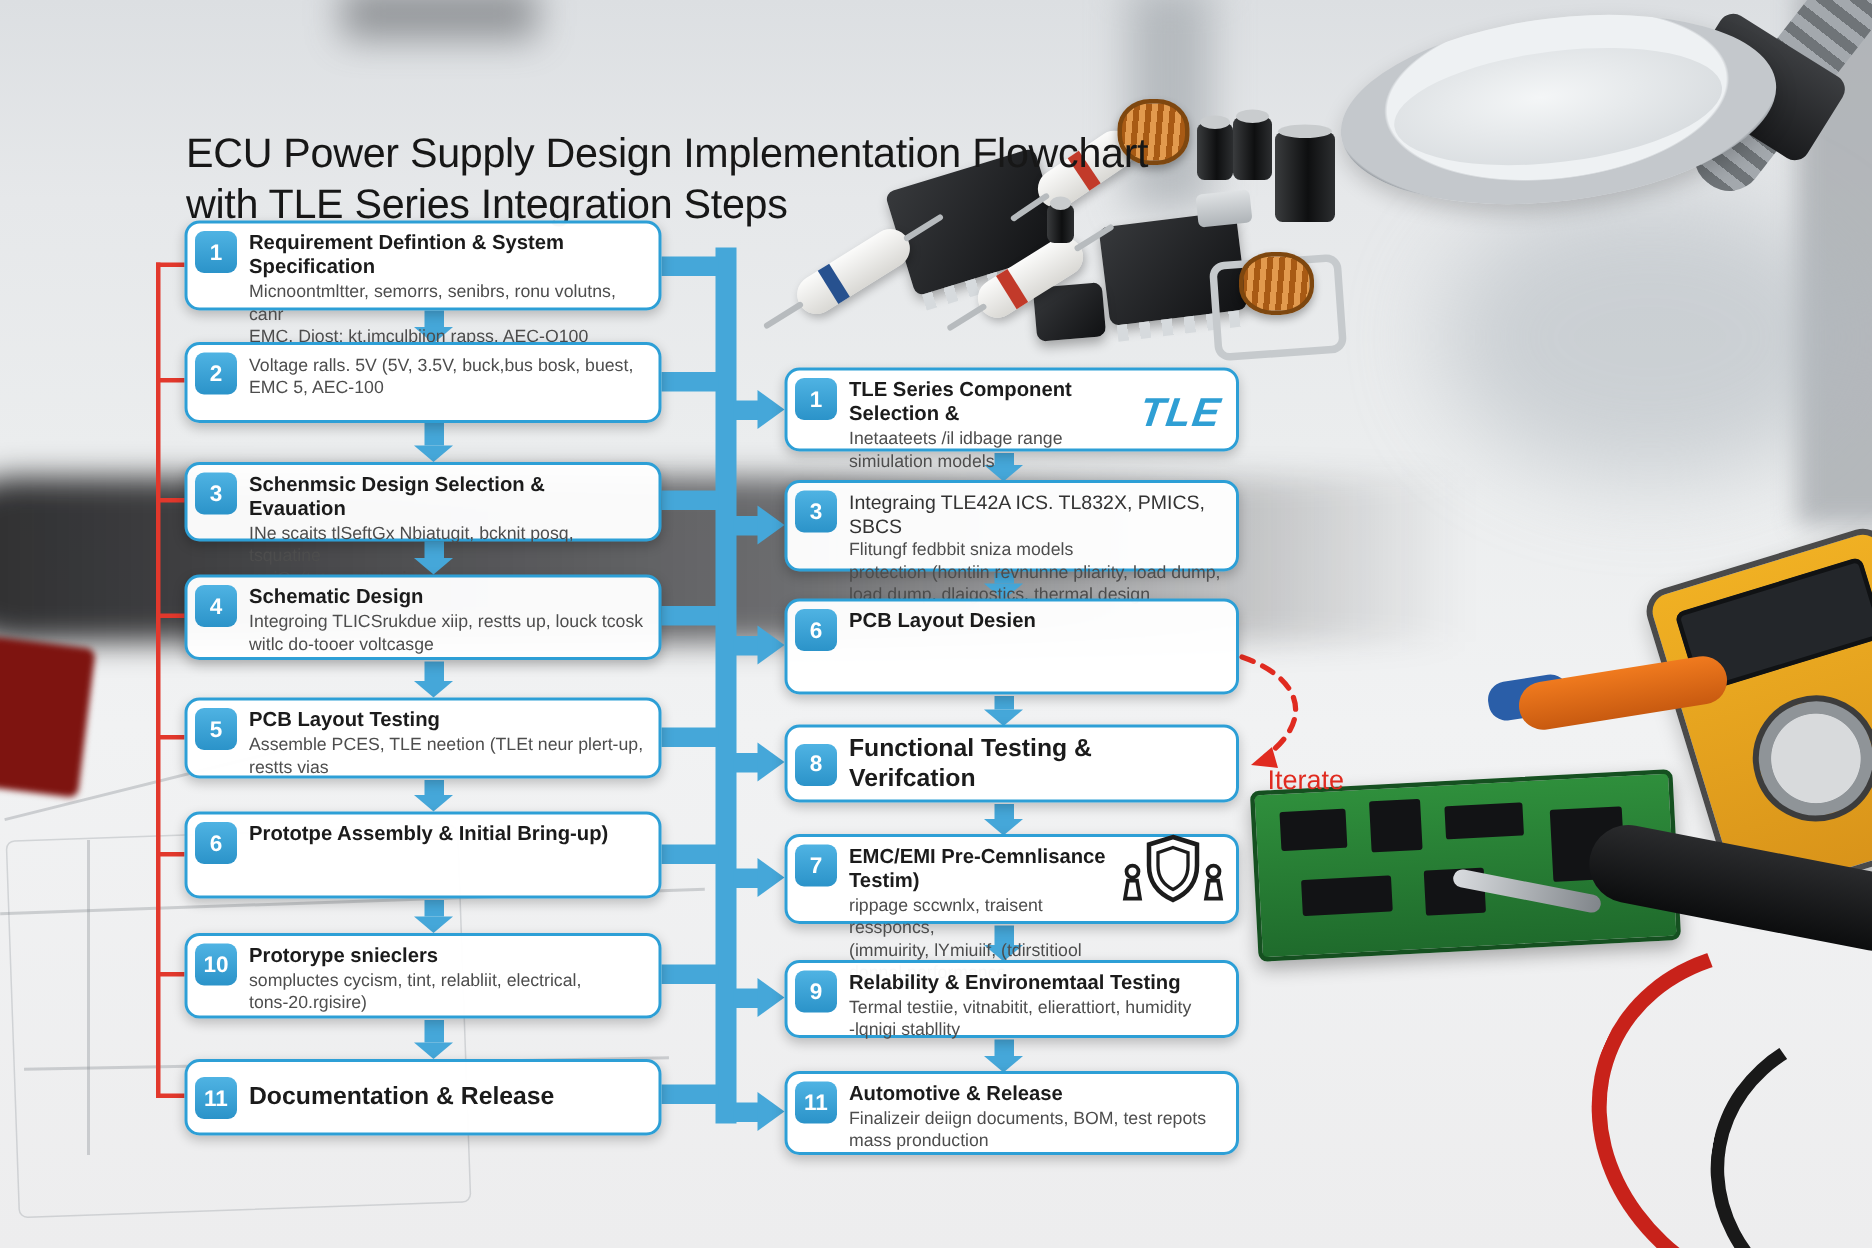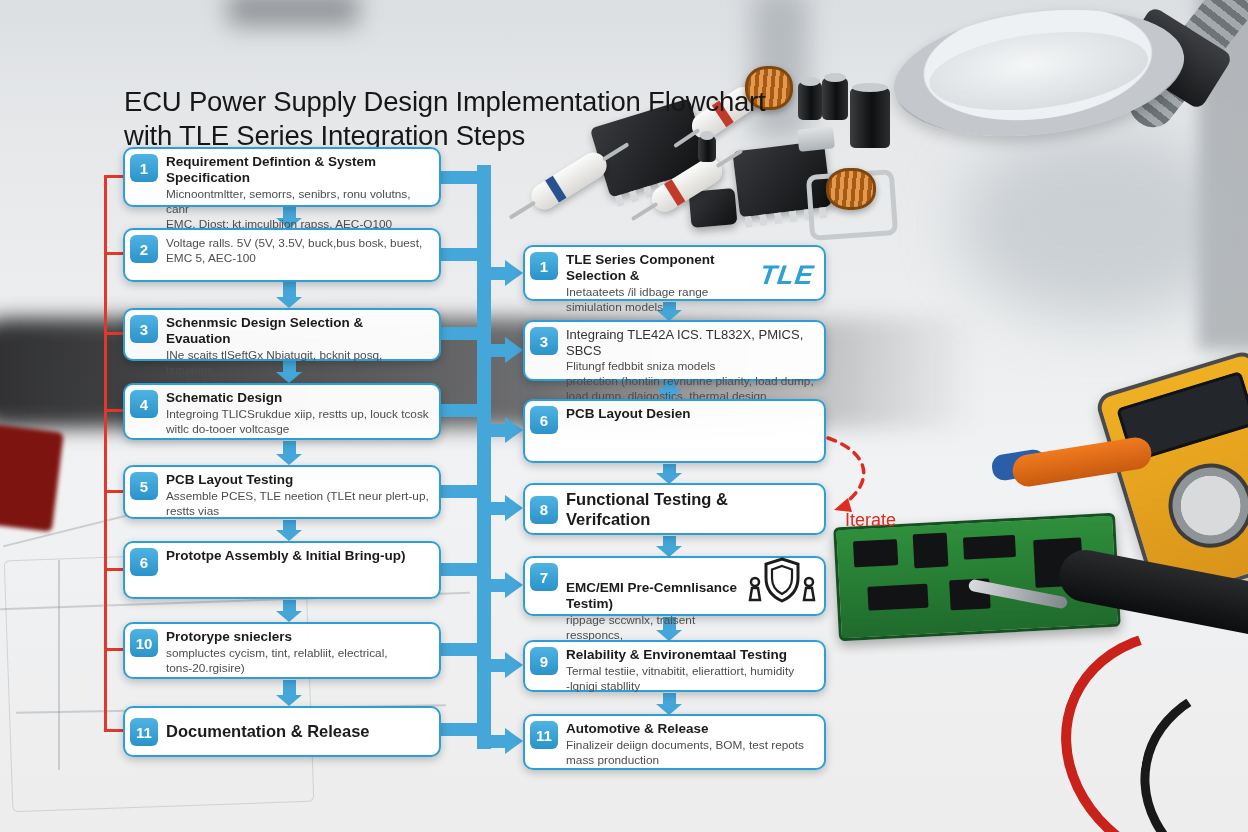--- a/index.html
+++ b/index.html
@@ -330,21 +330,21 @@
       </div>
   </div>
   <div class="fc-box solo" style="left:523px;top:483px;width:303px;height:52px;">
     <div class="badge">8</div>
     <div class="btxt">
         <div class="bt">Functional Testing &amp; Verifcation</div>
       </div>
   </div>
   <div class="fc-box" style="left:523px;top:556px;width:303px;height:60px;">
     <div class="badge">7</div>
-    <div class="btxt" style="padding-right:70px;margin-top:17px;">
+    <div class="btxt" style="padding-right:70px;">
         <div class="bt">EMC/EMI Pre-Cemnlisance Testim)</div>
       <div class="bb">rippage sccwnlx, traisent ressponcs,
 (immuirity, lYmiuiif, (tdirstitiool
 donnal performance</div>
       </div>
     <div class="shield-wrap">
       <svg width="72" height="50" viewBox="0 0 72 50">
         <path d="M36 3 L52 8 V22 C52 34 45 41 36 45 C27 41 20 34 20 22 V8 Z" fill="none" stroke="#1c1c1c" stroke-width="3"></path>
         <path d="M36 10 L46 13.5 V22 C46 30 42 35 36 38 C30 35 26 30 26 22 V13.5 Z" fill="none" stroke="#1c1c1c" stroke-width="2.2"></path>
         <circle cx="9" cy="26" r="4" fill="none" stroke="#1c1c1c" stroke-width="2.5"></circle>

